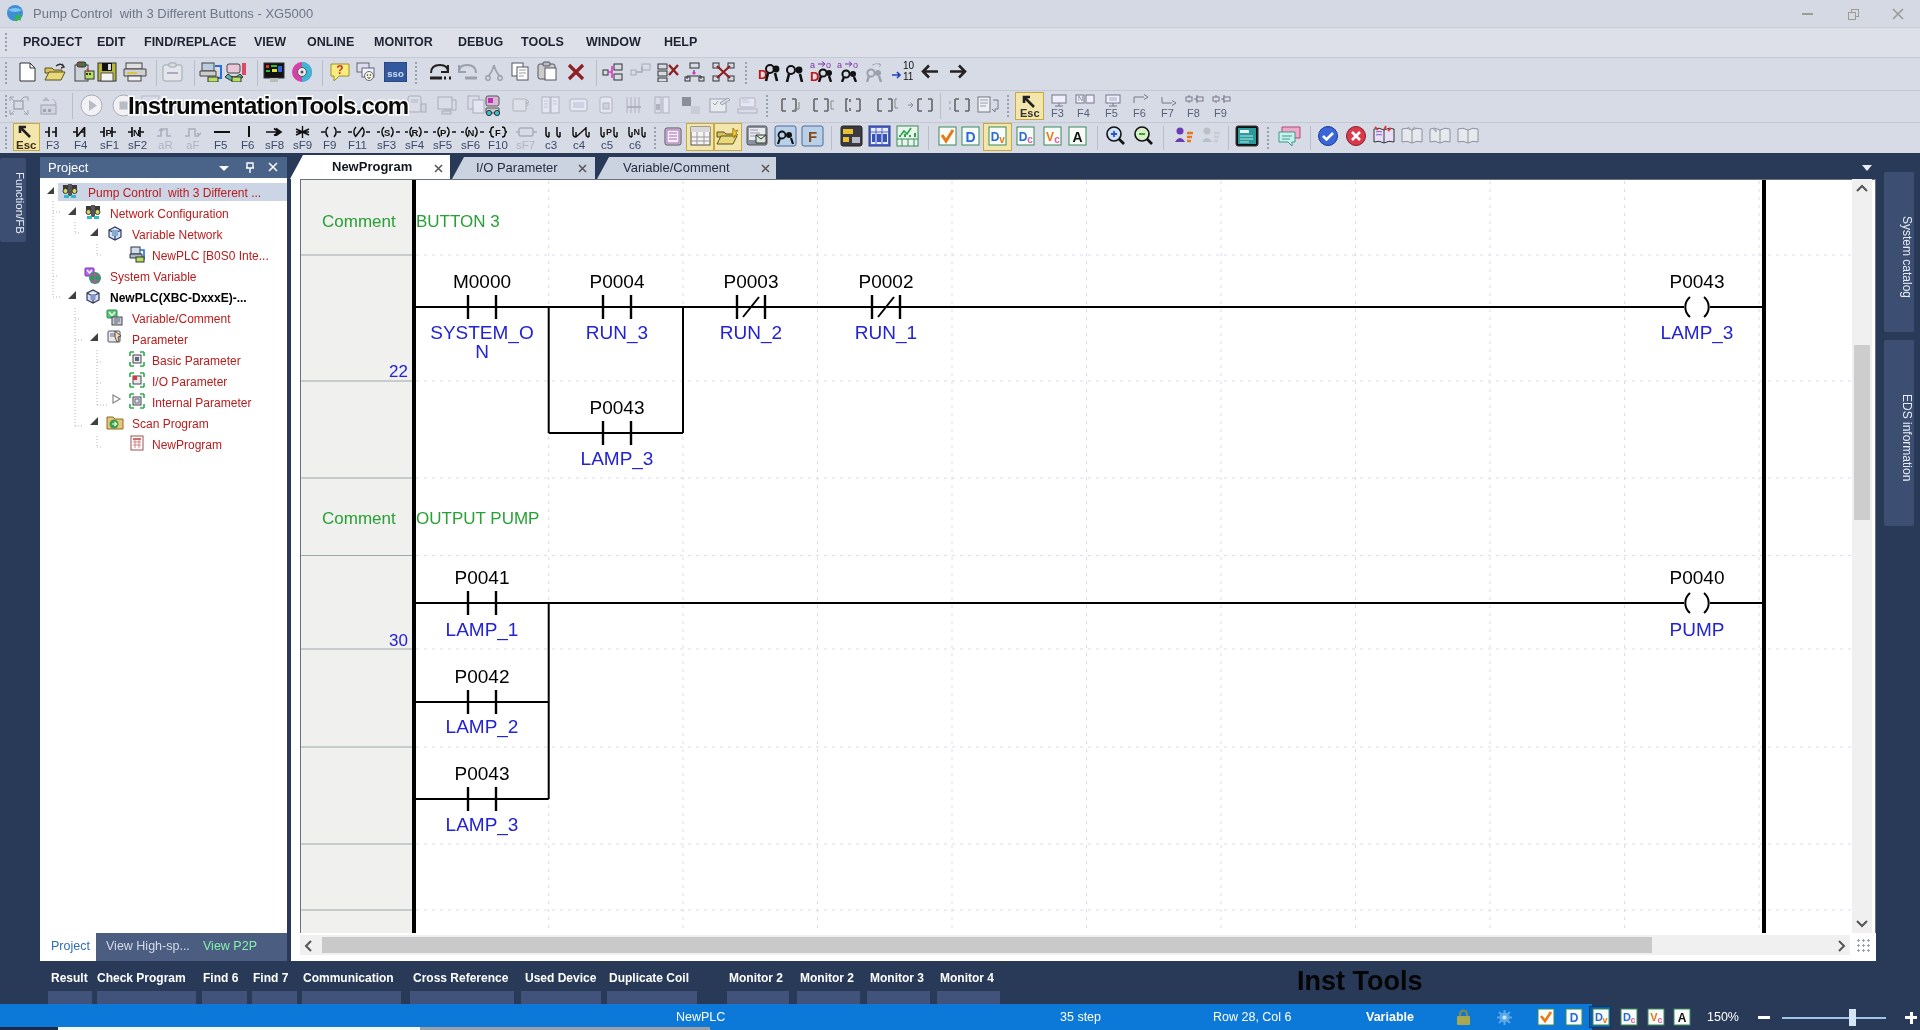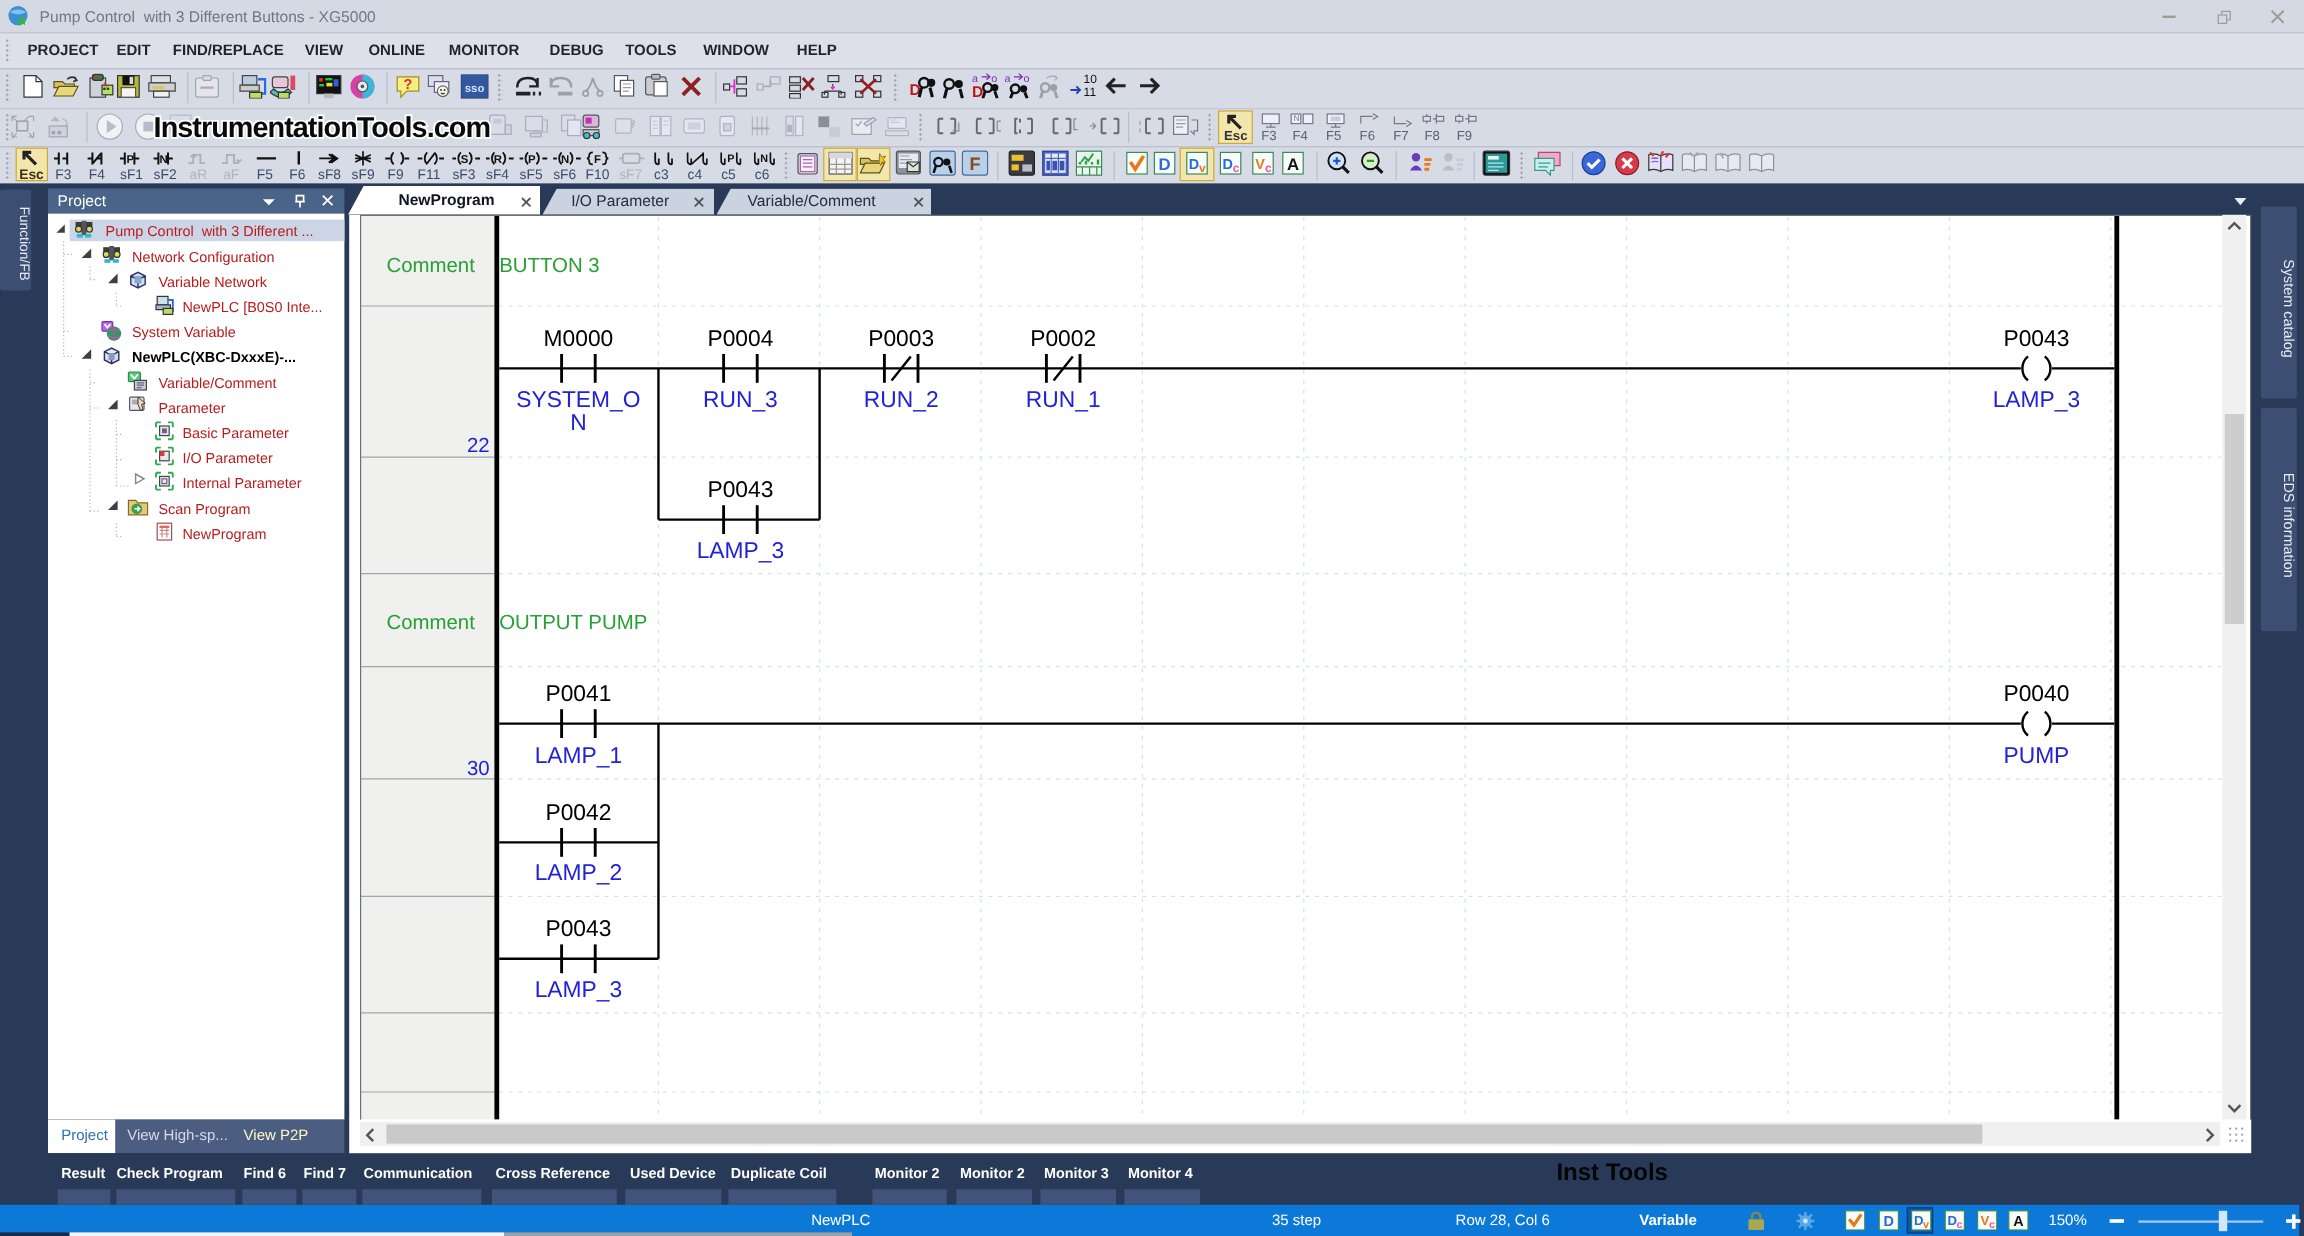--- a/index.html
+++ b/index.html
@@ -26,21 +26,21 @@
   #projhead { left:40px; top:157px; width:247px; height:21px; background:#4a6389; color:#fff; font-size:13px; }
   
   .trow { position:absolute; left:0; font-size:12px; color:#b91c1c; white-space:nowrap; }
   
   #projtabs { left:40px; top:933px; width:247px; height:28px; background:#4c5d82; }
   
   #outbar { left:0; top:961px; width:1920px; height:43px; background:#283a58; }
   .outlbl { top:971px; color:#fff; font-size:12px; font-weight:700; white-space:nowrap; }
   .outtab { top:991px; height:13px; background:#41527b; }
   
-  #statusbar { left:0; top:1004px; width:1916px; height:26px; background:#0c79d8; color:#fff; font-size:12.5px; }
+  #statusbar { left:0; top:1004px; width:1592px; height:26px; background:#0c79d8; color:#fff; font-size:12.5px; }
 </style>
 </head>
 <body>
 <div class="abs" id="titlebar"></div>
 <svg class="abs" style="left:6px;top:4px" width="19" height="19" viewBox="0 0 19 19">
   <circle cx="9" cy="9" r="8" fill="#3f8fd6"></circle>
   <path d="M2 6 Q9 2 16 6 Q9 10 2 6Z" fill="#7fc4ee"></path>
   <path d="M13 10 l4 5 -3 0 0 3 -3 0 0 -3 -3 0 z" fill="#35b44a" transform="rotate(40 13 13)"></path>
 </svg>
 <div class="abs" id="titletxt">Pump Control&nbsp; with 3 Different Buttons - XG5000</div>
@@ -970,36 +970,36 @@
       <path d="M5 5 h8 M5 8 h8 M5 11 h8 M7 5 v9 M11 5 v9" stroke="#c88"></path>
       <rect x="5" y="4" width="8" height="2" fill="#d86a6a"></rect>
     </svg>
   <div class="trow" style="left:112px;top:260px">NewProgram</div>
 </div>
 <div class="abs" id="projtabs">
   <div class="abs" style="left:0;top:0;width:56px;height:28px;background:#fff;color:#2e6fb5;font-size:12.5px">
       <span style="position:absolute;left:11px;top:6px">Project</span>
     </div>
   <div class="abs" style="left:66px;top:6px;color:#d4dae6;font-size:12.5px">View High-sp...</div>
-  <div class="abs" style="left:163px;top:6px;color:#fef9c3;font-size:12.5px">View P2P</div>
+  <div class="abs" style="left:163px;top:6px;color:#86efac;font-size:12.5px">View P2P</div>
 </div>
 <div class="abs" id="outbar"></div>
 <div class="abs outlbl" style="left:51px">Result</div>
 <div class="abs outlbl" style="left:97px">Check Program</div>
 <div class="abs outlbl" style="left:203px">Find 6</div>
 <div class="abs outlbl" style="left:253px">Find 7</div>
 <div class="abs outlbl" style="left:303px">Communication</div>
 <div class="abs outlbl" style="left:413px">Cross Reference</div>
 <div class="abs outlbl" style="left:525px">Used Device</div>
 <div class="abs outlbl" style="left:609px">Duplicate Coil</div>
 <div class="abs outlbl" style="left:729px">Monitor 2</div>
 <div class="abs outlbl" style="left:800px">Monitor 2</div>
 <div class="abs outlbl" style="left:870px">Monitor 3</div>
 <div class="abs outlbl" style="left:940px">Monitor 4</div>
-<div class="abs" style="left:1297px;top:966px;font-size:20px;font-weight:700;color:#050505">Inst Tools</div>
+<div class="abs" style="left:1297px;top:966px;font-size:27px;font-weight:700;color:#050505">Inst Tools</div>
 <div class="abs outtab" style="left:48px;width:44px"></div>
 <div class="abs outtab" style="left:97px;width:99px"></div>
 <div class="abs outtab" style="left:202px;width:45px"></div>
 <div class="abs outtab" style="left:252px;width:45px"></div>
 <div class="abs outtab" style="left:302px;width:99px"></div>
 <div class="abs outtab" style="left:410px;width:104px"></div>
 <div class="abs outtab" style="left:521px;width:80px"></div>
 <div class="abs outtab" style="left:607px;width:90px"></div>
 <div class="abs outtab" style="left:727px;width:62px"></div>
 <div class="abs outtab" style="left:797px;width:63px"></div>

